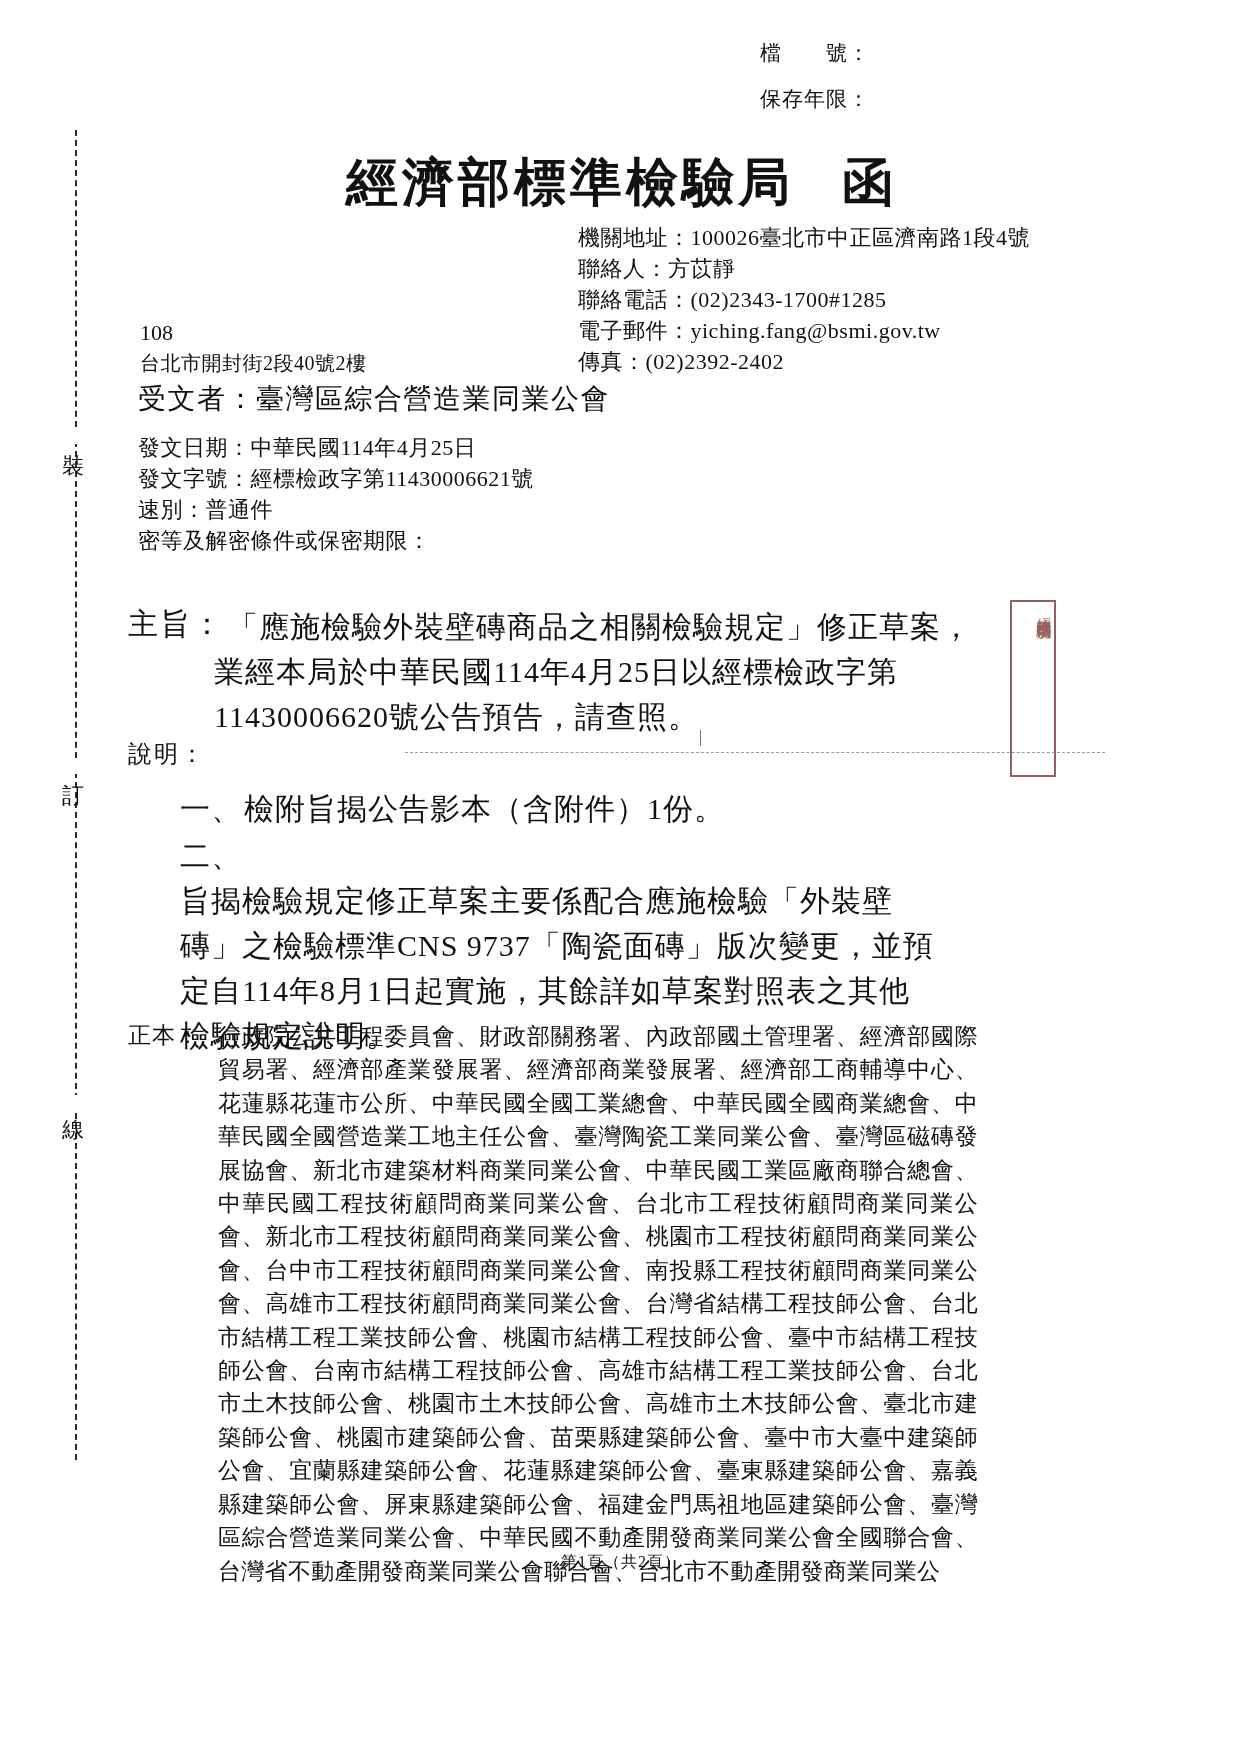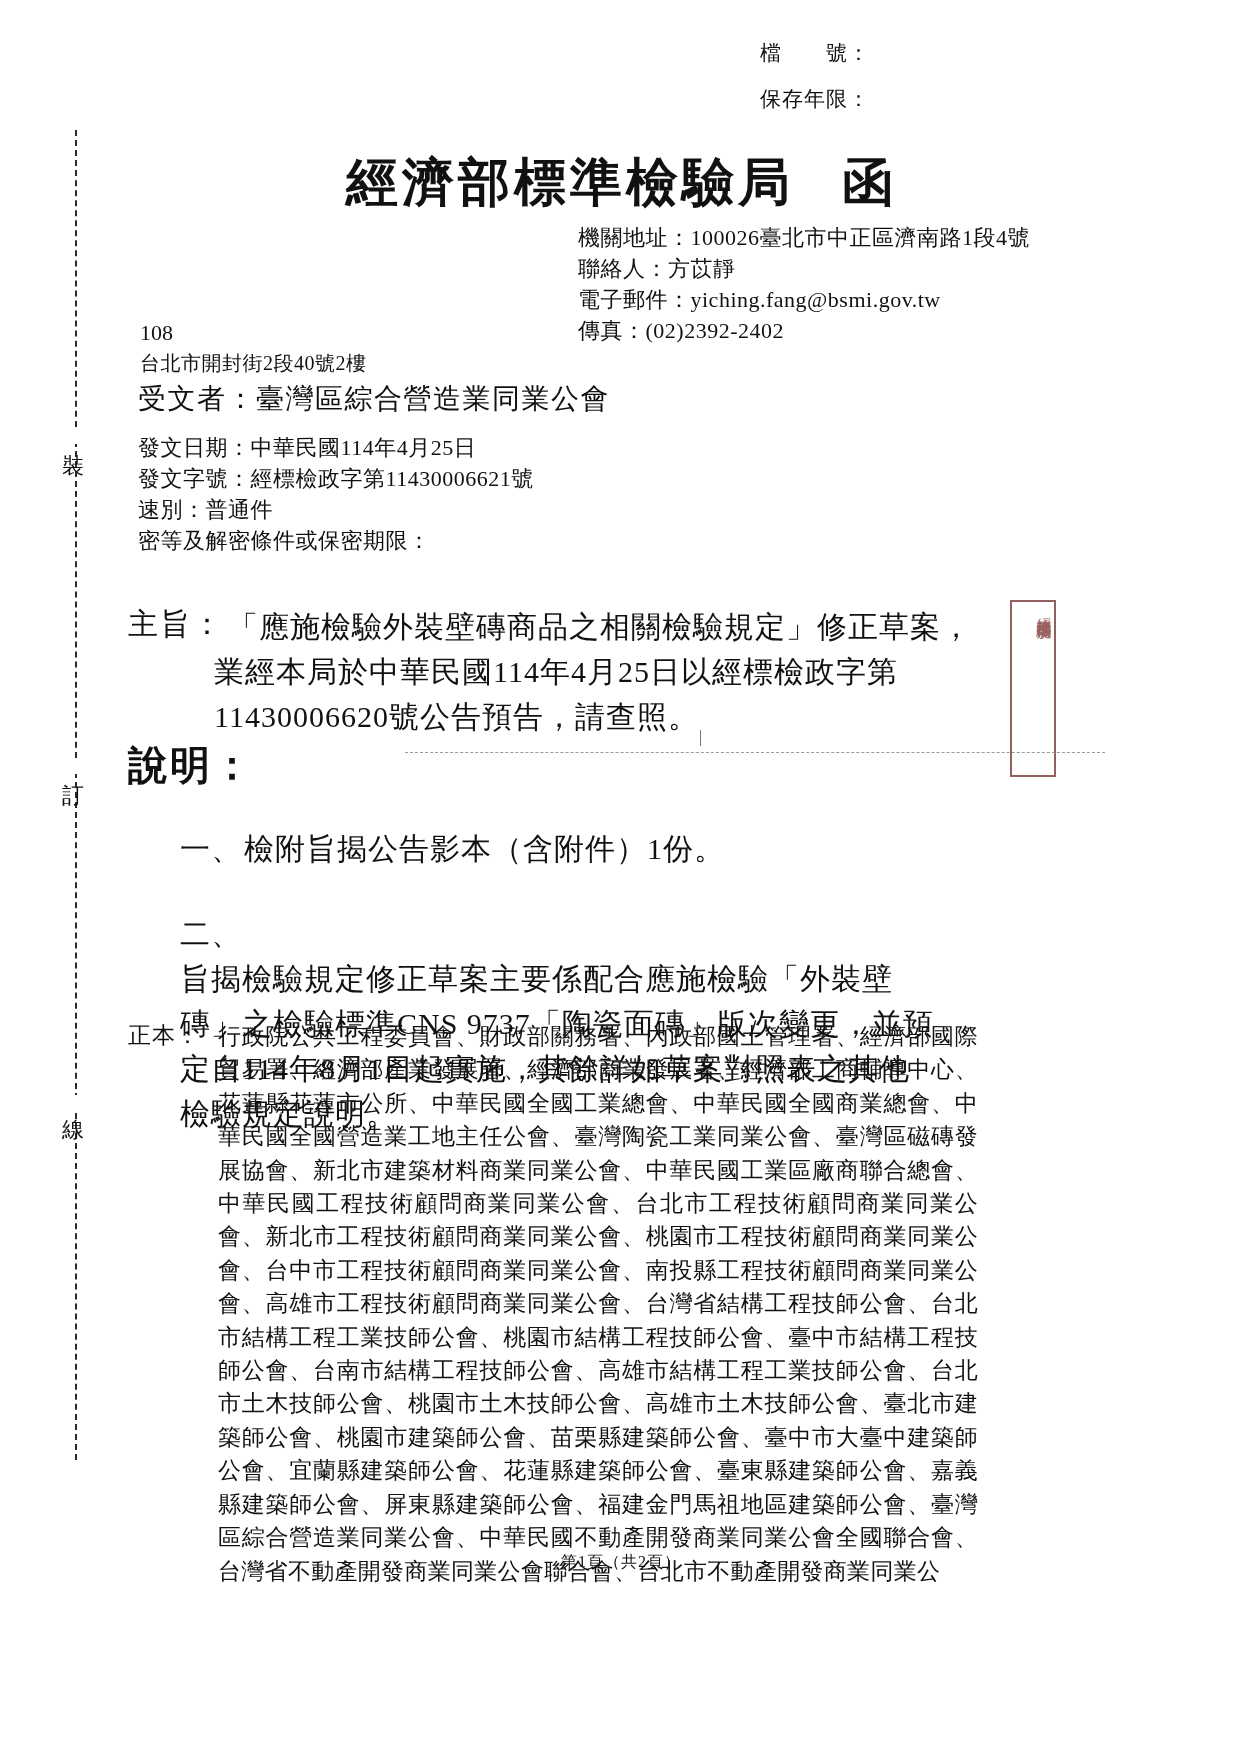--- a/index.html
+++ b/index.html
@@ -121,38 +121,36 @@
     letter-spacing: 1px;
     text-indent: 0;
   }
   .subject-body .l2 { display: block; text-indent: -14px; }
 
   
   .expl-label {
     position: absolute;
     left: 128px;
     top: 738px;
-    font-size: 40px;
+    font-size: 24px;
     letter-spacing: 2px;
-    font-weight: bold;
   }
   .expl-items {
     position: absolute;
     left: 180px;
     top: 786px;
     width: 820px;
     font-size: 30px;
     line-height: 45px;
     letter-spacing: 1px;
   }
   .expl-items .item {
     display: block;
     margin-bottom: 2px;
     text-indent: 0;
-    margin-top: 40px;
   }
   .expl-items .item .num { margin-right: 2px; }
   .expl-items .item .txt { display: inline; }
   .expl-items .item.two { padding-left: 0; }
   .expl-items .item.two .txt {
     display: inline-block;
     width: 760px;
     vertical-align: top;
     text-indent: 0;
   }
@@ -253,20 +251,21 @@
     <div>保存年限：</div>
   </div>
 
   <div class="doc-title">
     <span>經濟部標準檢驗局</span><span class="kind">函</span>
   </div>
 
   <div class="contact">
     <div>機關地址：100026臺北市中正區濟南路1段4號</div>
     <div>聯絡人：方苡靜</div>
+    <div>聯絡電話：(02)2343-1700#1285</div>
     <div>電子郵件：yiching.fang@bsmi.gov.tw</div>
     <div>傳真：(02)2392-2402</div>
   </div>
 
   <div class="addr-zip">108</div>
   <div class="addr-line">台北市開封街2段40號2樓</div>
   <div class="recipient">受文者：臺灣區綜合營造業同業公會</div>
 
   <div class="meta">
     <div>發文日期：中華民國114年4月25日</div>

